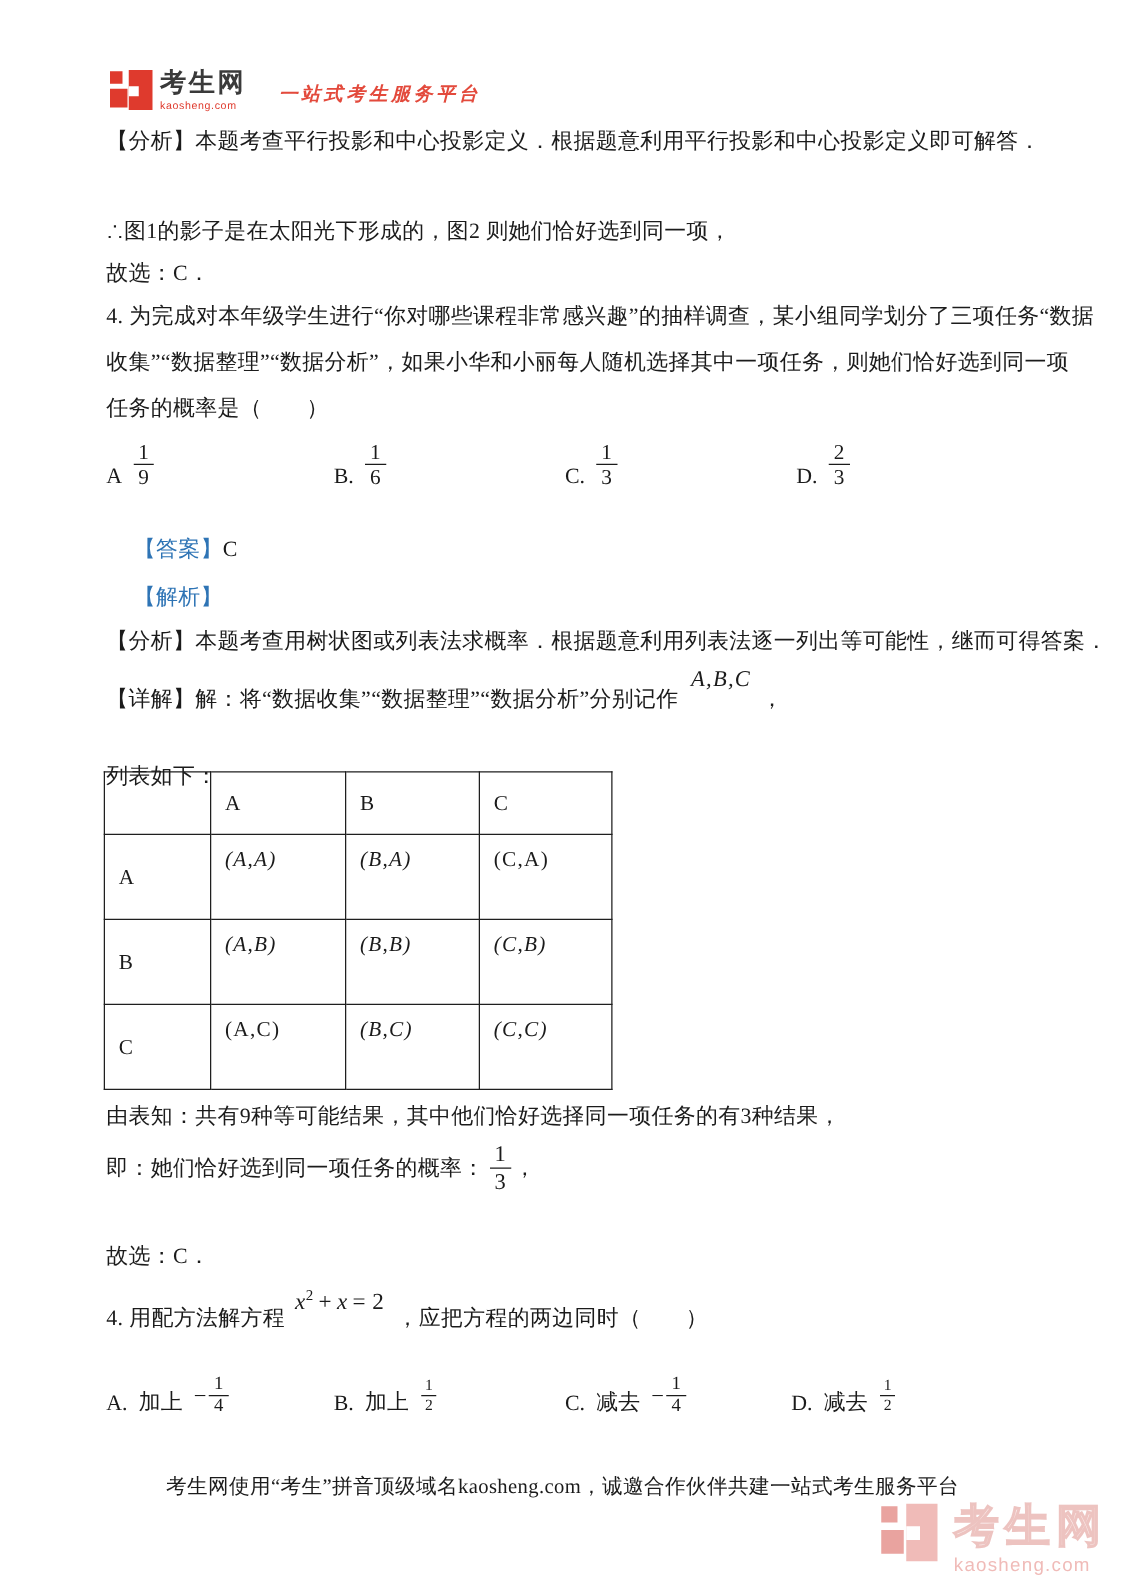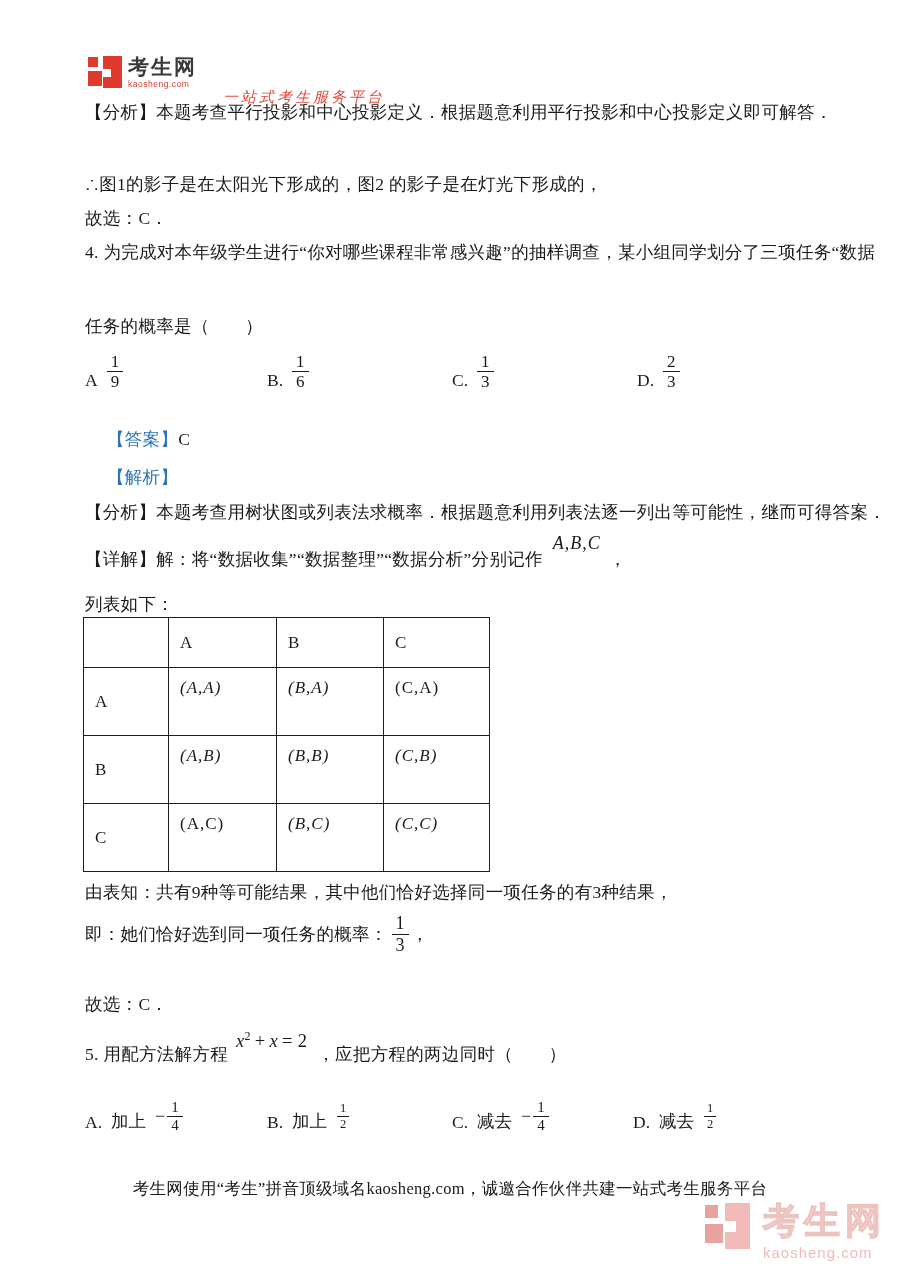--- a/index.html
+++ b/index.html
@@ -19,21 +19,21 @@
   
   .logo{display:flex;align-items:flex-start;gap:6px;}
   .logo-icon{position:relative;width:34px;height:34px;flex:0 0 auto;}
   .logo-icon .b1{position:absolute;left:0;top:1px;width:10px;height:10px;background:var(--red);}
   .logo-icon .b2{position:absolute;left:0;top:15px;width:14px;height:15px;background:var(--red);}
   .logo-icon .b3{position:absolute;left:15px;top:0;width:19px;height:32px;background:var(--red);}
   .logo-icon .notch{position:absolute;left:15px;top:13px;width:8px;height:8px;background:#fff;}
   .brand-col{display:flex;flex-direction:column;line-height:1;}
   .brand-name{font-family:"Liberation Sans","DejaVu Sans",sans-serif;font-weight:700;font-size:21px;color:#3a3a3a;letter-spacing:2px;}
   .brand-domain{font-family:"Liberation Sans","DejaVu Sans",sans-serif;font-size:8.5px;color:var(--red);letter-spacing:0.5px;margin-top:3px;}
-  .brand-tagline{font-family:"Liberation Sans","DejaVu Sans",sans-serif;font-weight:400;font-style:italic;font-size:15px;color:#e34a3c;letter-spacing:3px;margin-left:20px;margin-top:32px;}
+  .brand-tagline{font-family:"Liberation Sans","DejaVu Sans",sans-serif;font-weight:700;font-style:italic;font-size:15px;color:#e34a3c;letter-spacing:3px;margin-left:20px;margin-top:10px;}
 
   
   .tag-blue{color:var(--blue);margin-left:22px;}
 
   
   .frac{display:inline-flex;flex-direction:column;align-items:center;line-height:1.15;font-family:"Liberation Serif","DejaVu Serif",serif;font-size:17px;}
   .frac .num{padding:0 4px;border-bottom:1.4px solid var(--ink);min-width:12px;text-align:center;}
   .frac .den{padding:0 4px;text-align:center;}
   .frac-sm{font-size:12.5px;transform:translateY(-3px);}
   .frac-sm .num{border-bottom-width:1px;padding:0 2px;}
@@ -92,24 +92,25 @@
         <span class="notch"></span>
     </span>
     <span class="brand-col">
       <span class="brand-name">考生网</span>
       <span class="brand-domain">kaosheng.com</span>
     </span>
     <span class="brand-tagline">一站式考生服务平台</span>
   </div>
 
   <div class="abs line" style="left:85px;top:100px;">【分析】本题考查平行投影和中心投影定义．根据题意利用平行投影和中心投影定义即可解答．</div>
-  <div class="abs line" style="left:85px;top:172px;">∴图1的影子是在太阳光下形成的，图2 的影子是在灯光下形成的，</div>
+  <div class="abs line" style="left:85px;top:172px;">∴图1的影子是在太阳光下形成的，图2 则她们恰好选到同一项，</div>
   <div class="abs line" style="left:85px;top:206px;">故选：C．</div>
 
   <div class="abs line" style="left:85px;top:240px;">4. 为完成对本年级学生进行“你对哪些课程非常感兴趣”的抽样调查，某小组同学划分了三项任务“数据</div>
+  <div class="abs line" style="left:85px;top:277px;">收集”“数据整理”“数据分析”，如果小华和小丽每人随机选择其中一项任务，则她们恰好选到同一项</div>
   <div class="abs line" style="left:85px;top:314px;">任务的概率是（　　）</div>
 
   <div class="abs optrow" style="left:85px;top:346px;width:740px;">
     <span class="opt" style="left:0;">
       <span class="lbl">A</span>
       <span class="frac">
         <span class="num">1</span>
         <span class="den">9</span>
       </span>
     </span>
@@ -141,21 +142,21 @@
   </div>
   <div class="abs line tag-blue" style="left:85px;top:465px;">【解析】</div>
   <div class="abs line" style="left:85px;top:500px;">【分析】本题考查用树状图或列表法求概率．根据题意利用列表法逐一列出等可能性，继而可得答案．</div>
 
   <div class="abs line eqline" style="left:85px;top:547px;">
     <span>【详解】解：将“数据收集”“数据整理”“数据分析”分别记作</span>
       <span class="raised">A,B,C</span>
       <span>，</span>
   </div>
 
-  <div class="abs line" style="left:85px;top:592px;">列表如下：</div>
+  <div class="abs line" style="left:85px;top:608px;">列表如下：</div>
 
   <table class="ptable abs" style="left:83px;top:617px;">
     <colgroup>
         <col style="width:85px">
         <col style="width:108px">
         <col style="width:107px">
         <col style="width:106px">
       </colgroup>
     <tbody>
         <tr>
@@ -192,21 +193,21 @@
     <span class="frac">
       <span class="num">1</span>
       <span class="den">3</span>
     </span>
     <span>，</span>
   </div>
 
   <div class="abs line" style="left:85px;top:992px;">故选：C．</div>
 
   <div class="abs line eqline" style="left:85px;top:1042px;">
-    <span>5. 用配方法解方程</span>
+    <span>4. 用配方法解方程</span>
     <span class="eq"><i>x</i><sup>2</sup><span class="op">+</span><i>x</i><span class="op">= 2</span></span>
     <span>，应把方程的两边同时（　　）</span>
   </div>
 
   <div class="abs optrow" style="left:85px;top:1088px;width:760px;">
     <span class="opt" style="left:0;">
       <span class="lbl">A.</span>
       <span class="word">加上</span>
       <span class="negfrac">
         <span class="minus">−</span>

